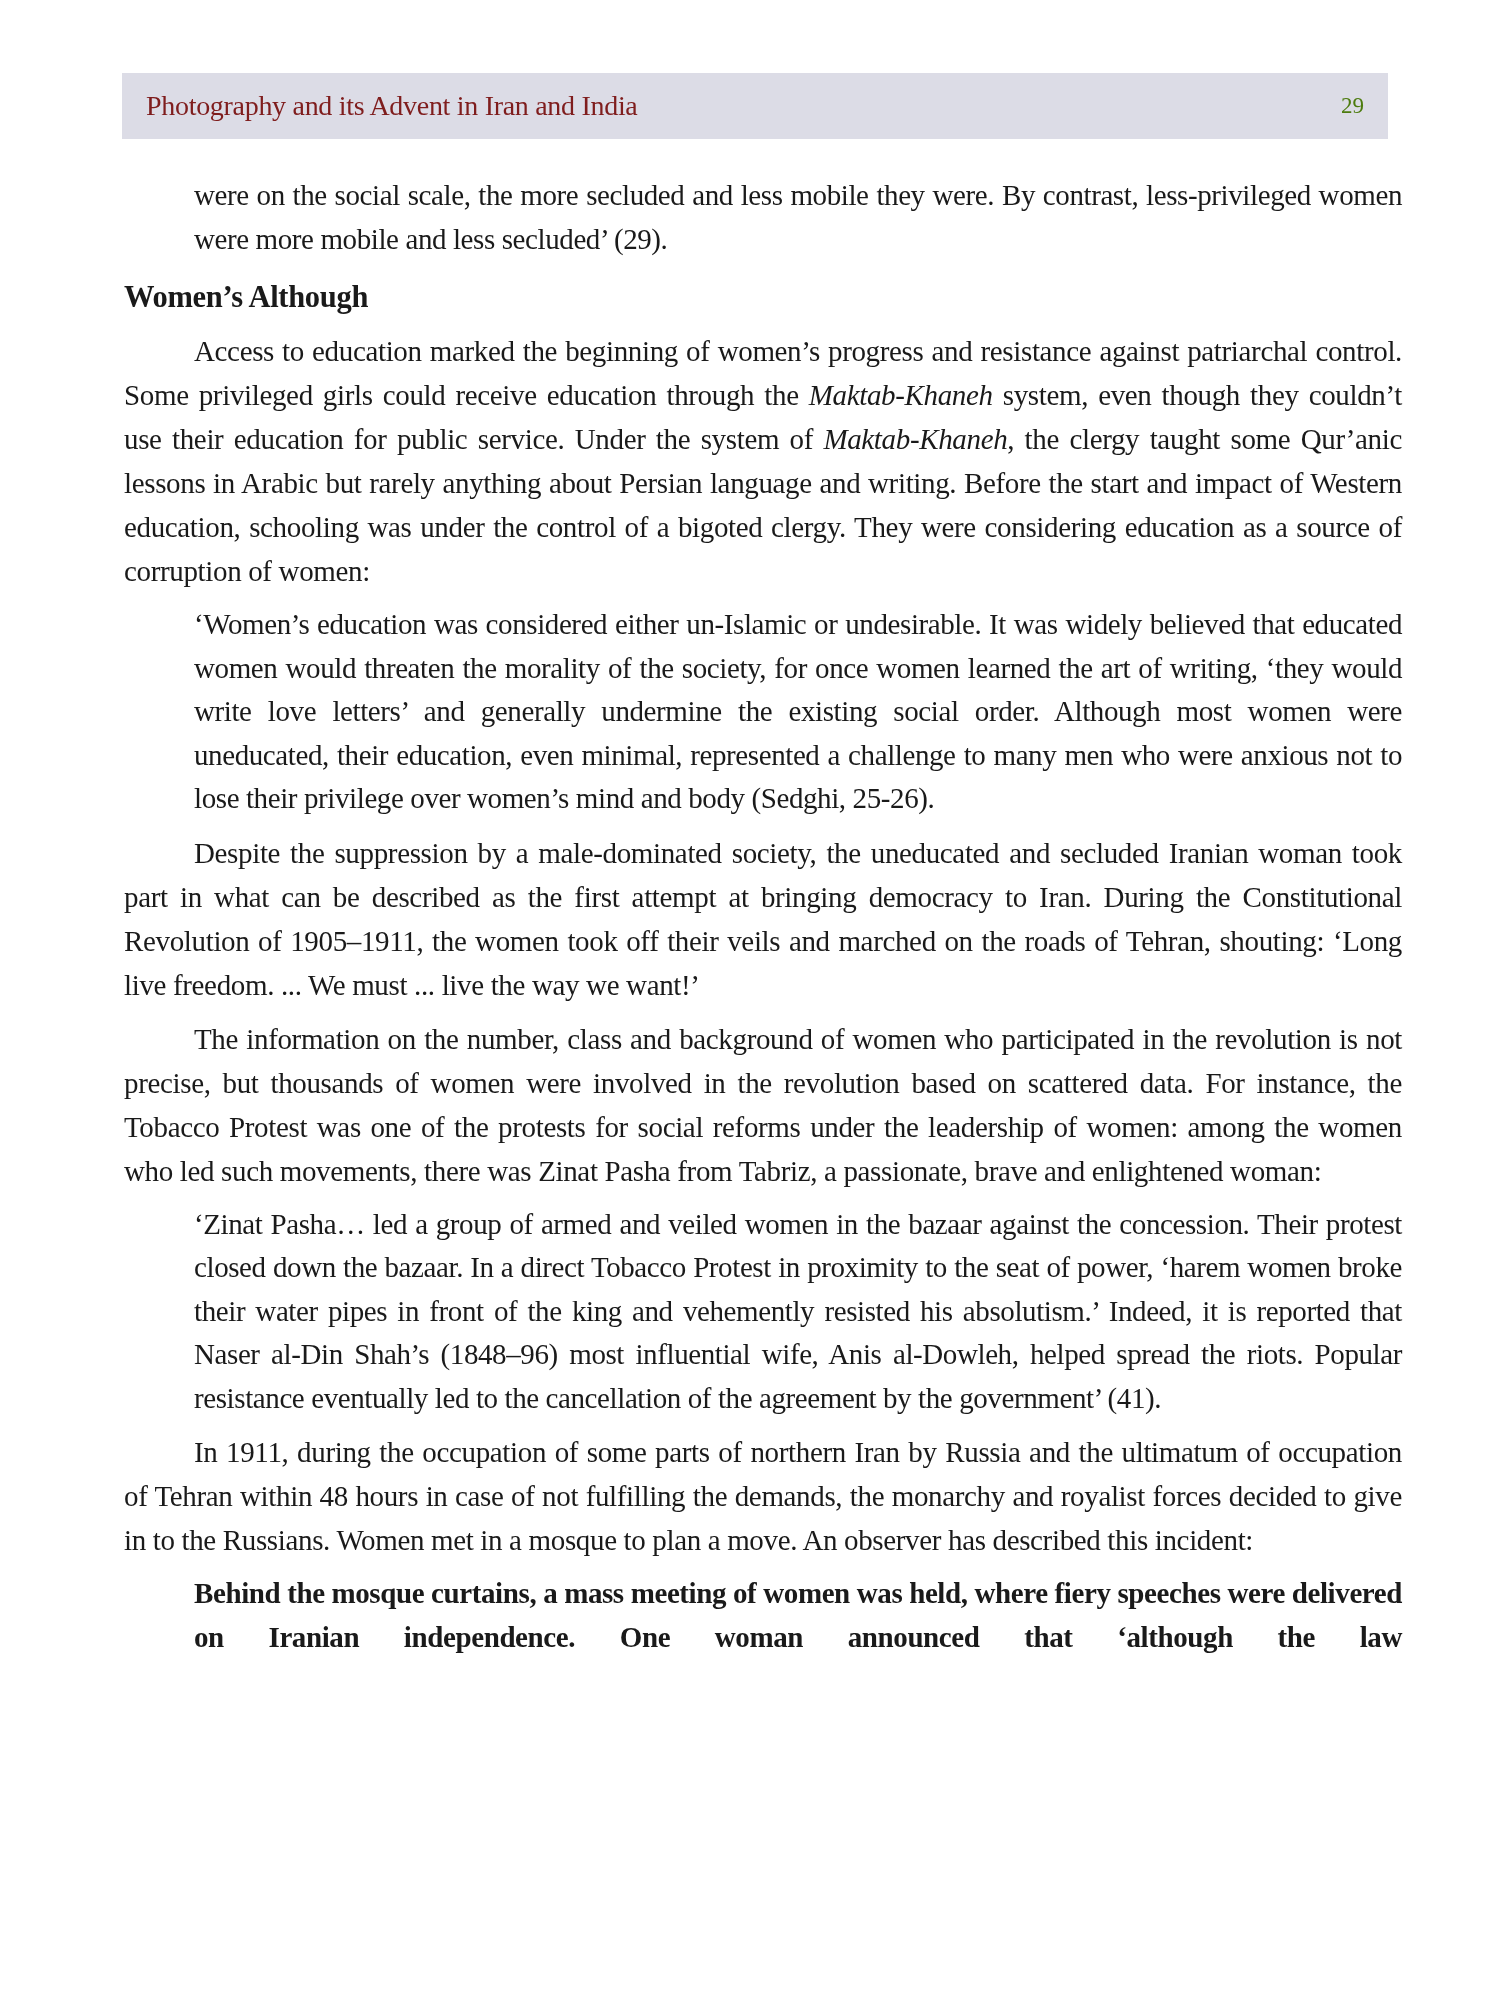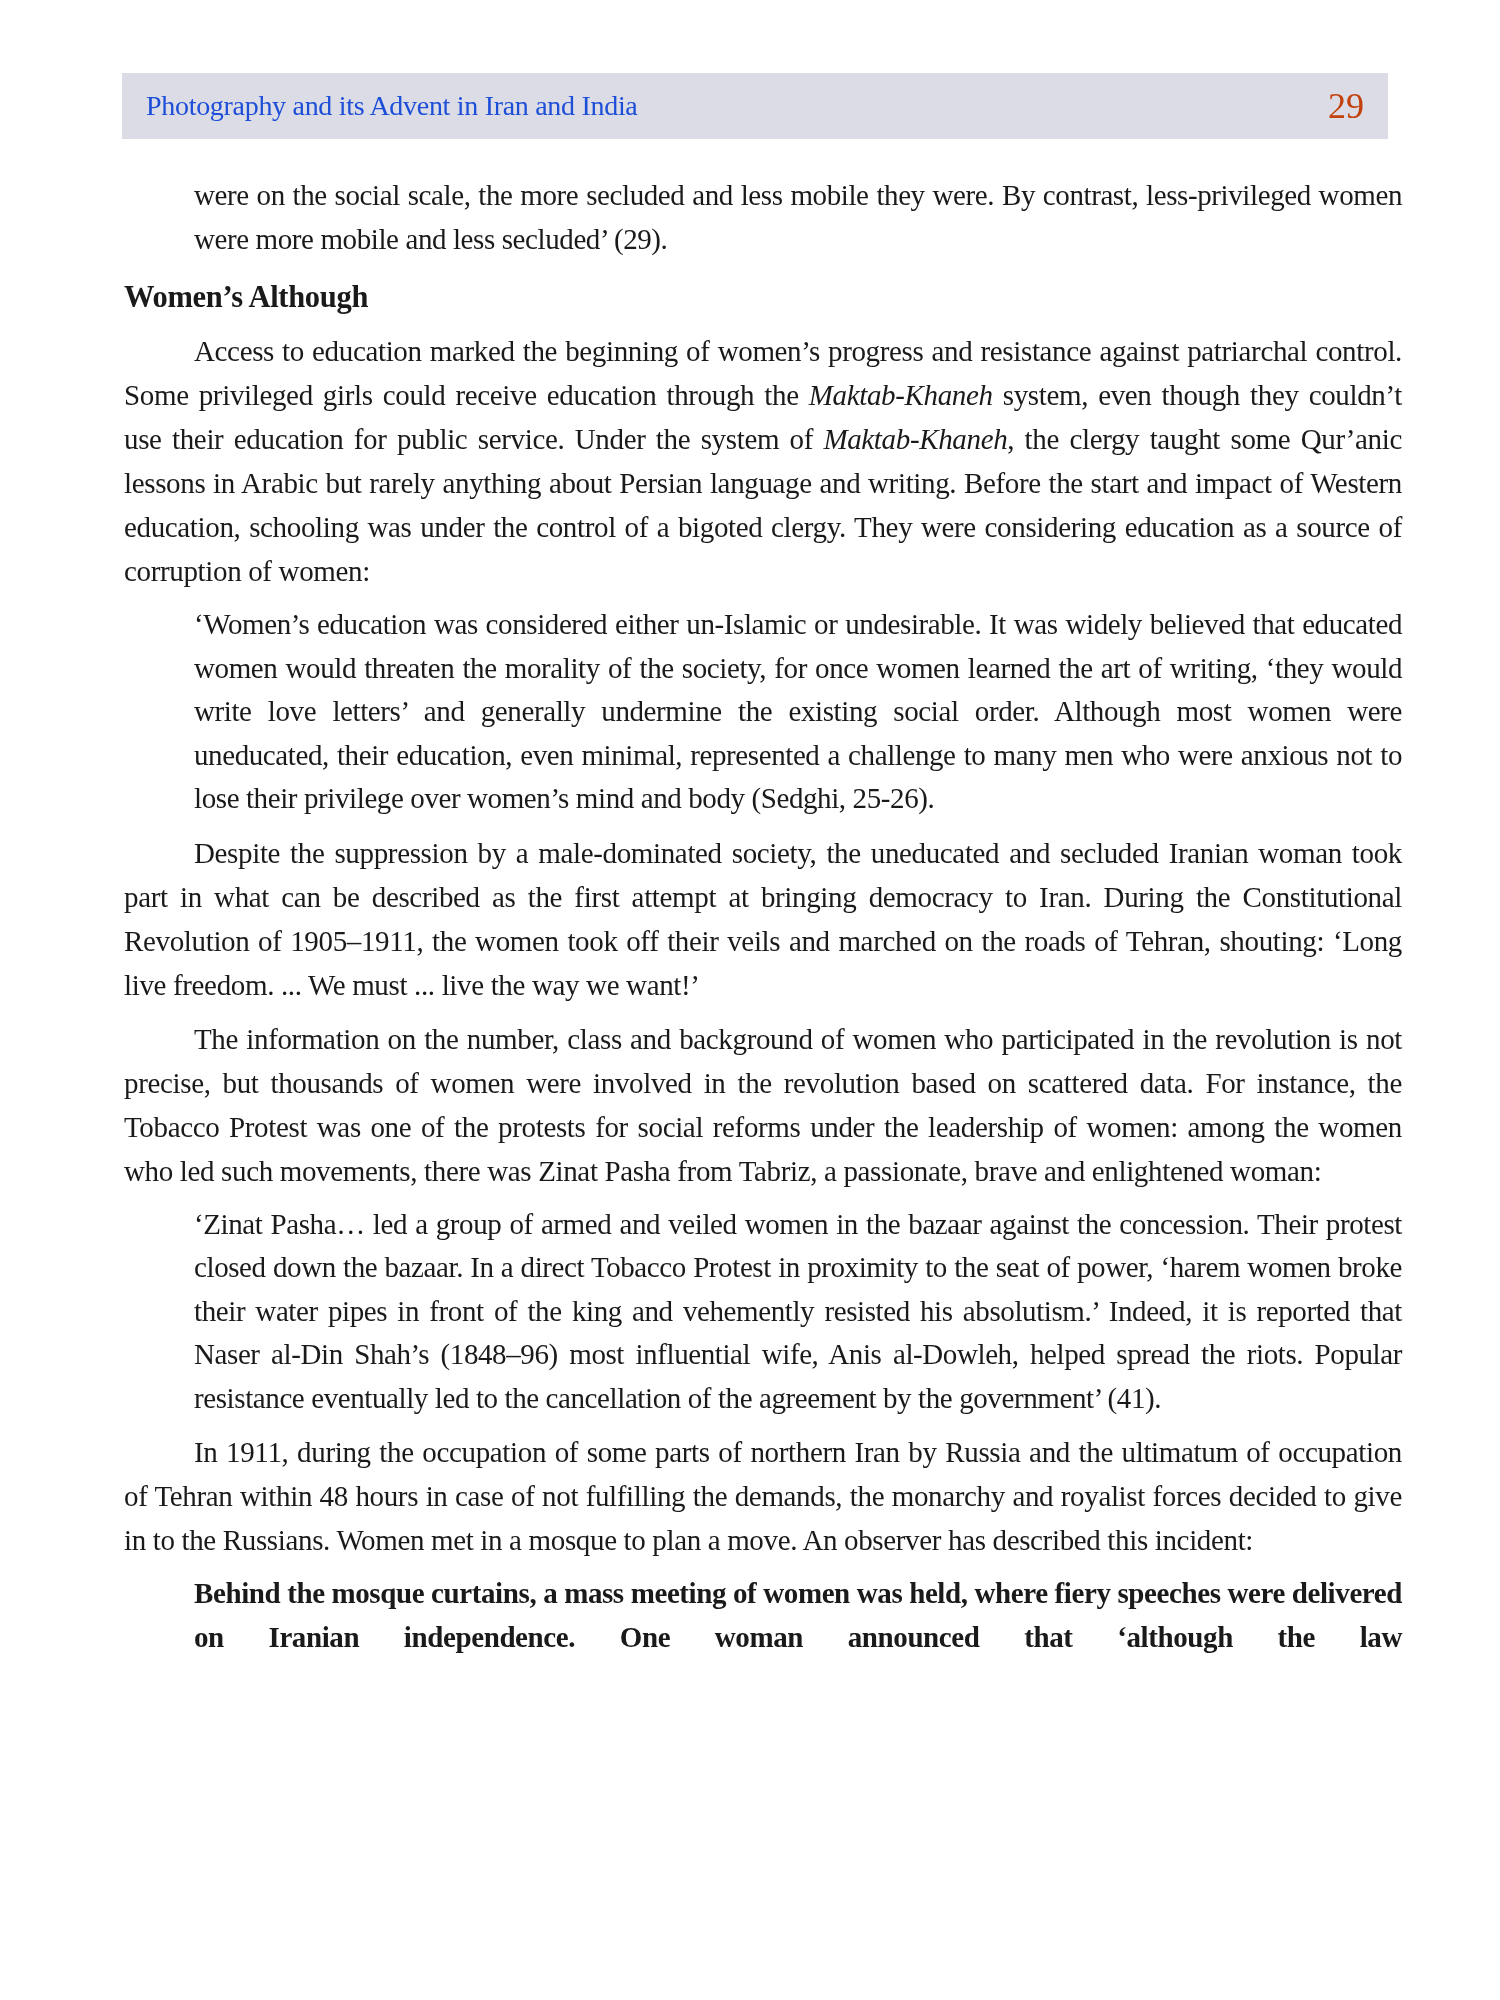--- a/index.html
+++ b/index.html
@@ -24,25 +24,25 @@
     background: #dcdce6;
     display: flex;
     align-items: center;
     justify-content: space-between;
     box-sizing: border-box;
     padding: 0 24px 0 24px;
   }
   .running-head .title {
     font-size: 28px;
     letter-spacing: -0.3px;
-    color: #1d4ed8;
+    color: #7f1d1d;
   }
   .running-head .page-num {
-    font-size: 36px;
-    color: #c2410c;
+    font-size: 23px;
+    color: #4d7c0f;
   }
   .content {
     position: absolute;
     left: 124px;
     top: 158px;
     width: 1278px;
     margin-top: 16px;
   }
   p {
     margin: 0;

